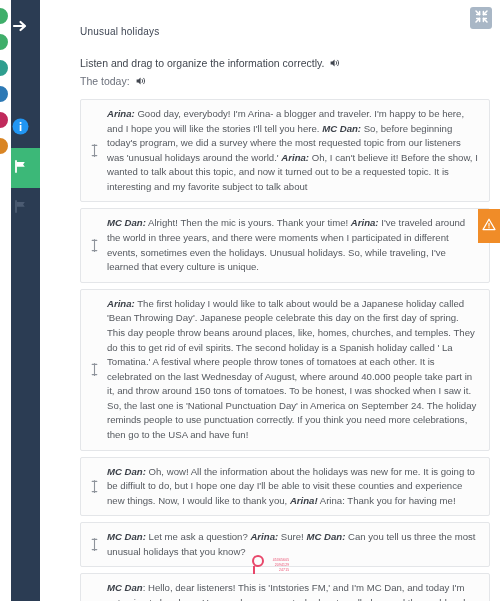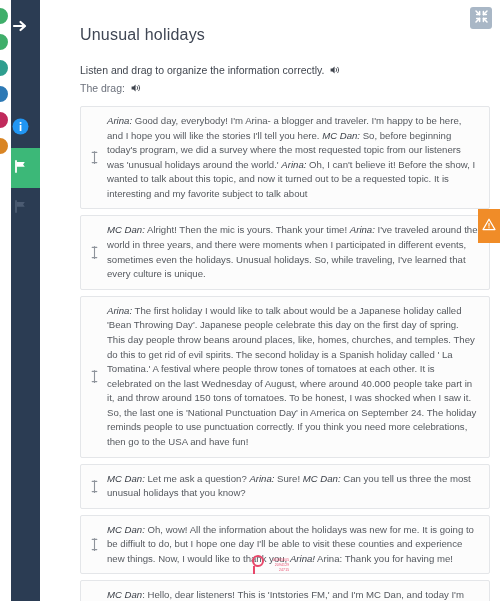--- a/index.html
+++ b/index.html
@@ -88,21 +88,21 @@
     top: 209px;
     width: 22px;
     height: 34px;
     background: #f08c28;
     display: flex;
     align-items: center;
     justify-content: center;
     z-index: 5;
   }
   .page-title {
-    font-size: 16px;
+    font-size: 10px;
     color: #3f4654;
     font-weight: normal;
     margin: 0;
     padding: 26px 0 0 40px;
     letter-spacing: .2px;
   }
   .instr-wrap {
     padding: 20px 0 0 40px;
   }
   .instr {
@@ -154,21 +154,21 @@
     justify-content: center;
   }
   .card-text {
     font-size: 9.6px;
     line-height: 1.52;
     color: #55595f;
     margin: 0;
     text-align: left;
   }
   .card-text b {
-    font-weight: normal;
+    font-weight: bold;
     font-style: italic;
     color: #3d424a;
   }
 
   
   .logo-area {
     position: absolute;
     left: 0;
     right: 0;
     bottom: 26px;
@@ -298,21 +298,21 @@
         <span>Listen and drag to organize the information correctly.</span>
         <span class="spk">
           <svg width="11" height="10" viewBox="0 0 11 10">
             <path d="M0.6 3.6h1.8L4.6 1.6v6.8L2.4 6.4H0.6z" fill="#41464f"></path>
             <path d="M6.2 3.4c.7.6.7 2.6 0 3.2" stroke="#41464f" stroke-width="0.9" fill="none" stroke-linecap="round"></path>
             <path d="M7.7 2.2c1.3 1.2 1.3 4.4 0 5.6" stroke="#41464f" stroke-width="0.9" fill="none" stroke-linecap="round"></path>
           </svg>
         </span>
       </p>
       <p class="sub-audio">
-        <span>The drag:</span>
+        <span>The today:</span>
         <span class="spk">
           <svg width="11" height="10" viewBox="0 0 11 10">
             <path d="M0.6 3.6h1.8L4.6 1.6v6.8L2.4 6.4H0.6z" fill="#41464f"></path>
             <path d="M6.2 3.4c.7.6.7 2.6 0 3.2" stroke="#41464f" stroke-width="0.9" fill="none" stroke-linecap="round"></path>
             <path d="M7.7 2.2c1.3 1.2 1.3 4.4 0 5.6" stroke="#41464f" stroke-width="0.9" fill="none" stroke-linecap="round"></path>
           </svg>
         </span>
       </p>
     </div>
 
@@ -340,29 +340,29 @@
             </svg>
           </div>
           <p class="card-text"><b>Arina:</b><span> The first holiday I would like to talk about would be a Japanese holiday called 'Bean Throwing Day'. Japanese people celebrate this day on the first day of spring. This day people throw beans around places, like, homes, churches, and temples. They do this to get rid of evil spirits. The second holiday is a Spanish holiday called ' La Tomatina.' A festival where people throw tones of tomatoes at each other. It is celebrated on the last Wednesday of August, where around 40.000 people take part in it, and throw around 150 tons of tomatoes. To be honest, I was shocked when I saw it. So, the last one is 'National Punctuation Day' in America on September 24. The holiday reminds people to use punctuation correctly. If you think you need more celebrations, then go to the USA and have fun!</span></p>
         </div>
         <div class="card">
           <div class="drag-handle">
             <svg width="9" height="15" viewBox="0 0 9 15">
               <path d="M4.5 1.5v12M2.2 2.4h4.6M2.2 12.6h4.6" stroke="#8e939b" stroke-width="1.1" stroke-linecap="round" fill="none"></path>
             </svg>
           </div>
+          <p class="card-text"><b>MC Dan:</b><span> Oh, wow! All the information about the holidays was new for me. It is going to be diffiult to do, but I hope one day I'll be able to visit these counties and experience new things. Now, I would like to thank you, </span><b>Arina!</b><span> Arina: Thank you for having me!</span></p>
+        </div>
+        <div class="card">
+          <div class="drag-handle">
+            <svg width="9" height="15" viewBox="0 0 9 15">
+              <path d="M4.5 1.5v12M2.2 2.4h4.6M2.2 12.6h4.6" stroke="#8e939b" stroke-width="1.1" stroke-linecap="round" fill="none"></path>
+            </svg>
+          </div>
           <p class="card-text"><b>MC Dan:</b><span> Let me ask a question? </span><b>Arina:</b><span> Sure! </span><b>MC Dan:</b><span> Can you tell us three the most unusual holidays that you know?</span></p>
-        </div>
-        <div class="card">
-          <div class="drag-handle">
-            <svg width="9" height="15" viewBox="0 0 9 15">
-              <path d="M4.5 1.5v12M2.2 2.4h4.6M2.2 12.6h4.6" stroke="#8e939b" stroke-width="1.1" stroke-linecap="round" fill="none"></path>
-            </svg>
-          </div>
-          <p class="card-text"><b>MC Dan:</b><span> Oh, wow! All the information about the holidays was new for me. It is going to be diffiult to do, but I hope one day I'll be able to visit these counties and experience new things. Now, I would like to thank you, </span><b>Arina!</b><span> Arina: Thank you for having me!</span></p>
         </div>
         <div class="card">
           <p class="card-text"><b>MC Dan</b><span>: Hello, dear listeners! This is 'Intstories FM,' and I'm MC Dan, and today I'm not going to be alone. Here we have a guest who has travelled around the world and would like to share his experience and tell you some exciting stories. Please, welcome, Arina! Say hi to the audience and introduce yourself, please.</span></p>
         </div>
       </div>
 
     <div class="logo-area">
       <div class="logo-mark">
         <div class="logo-ring"></div>
         <div class="logo-tail"></div>

